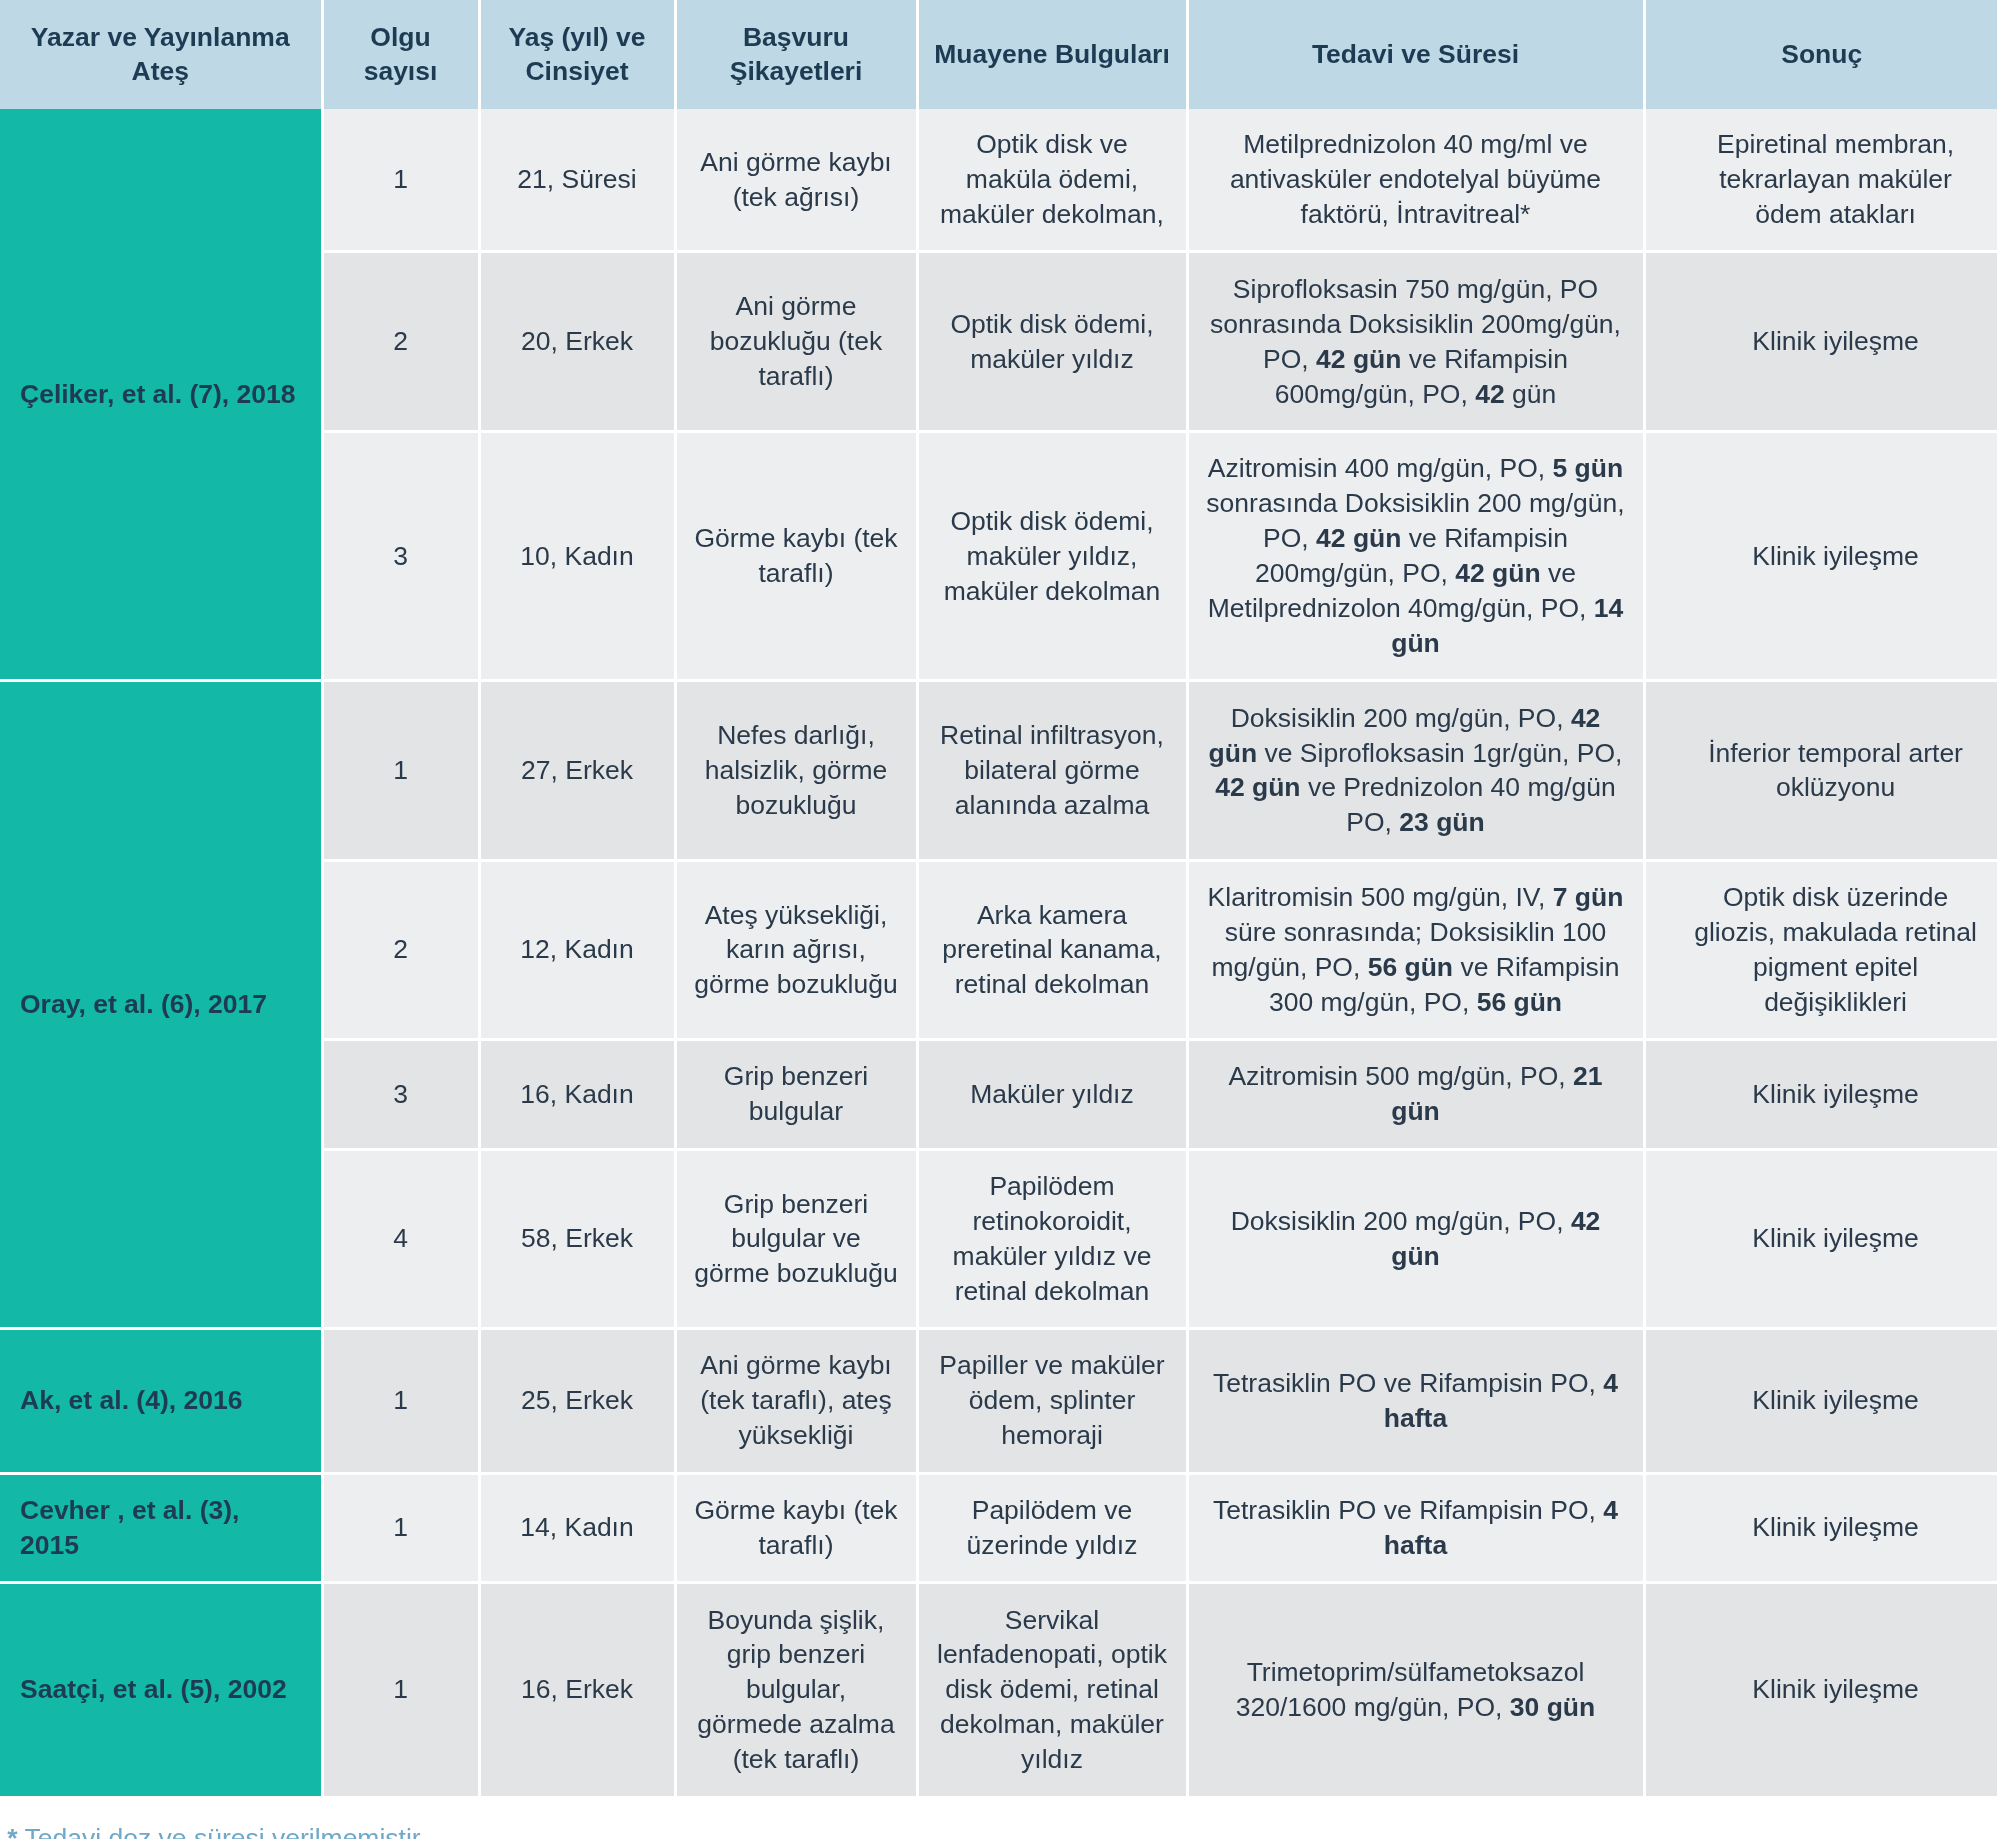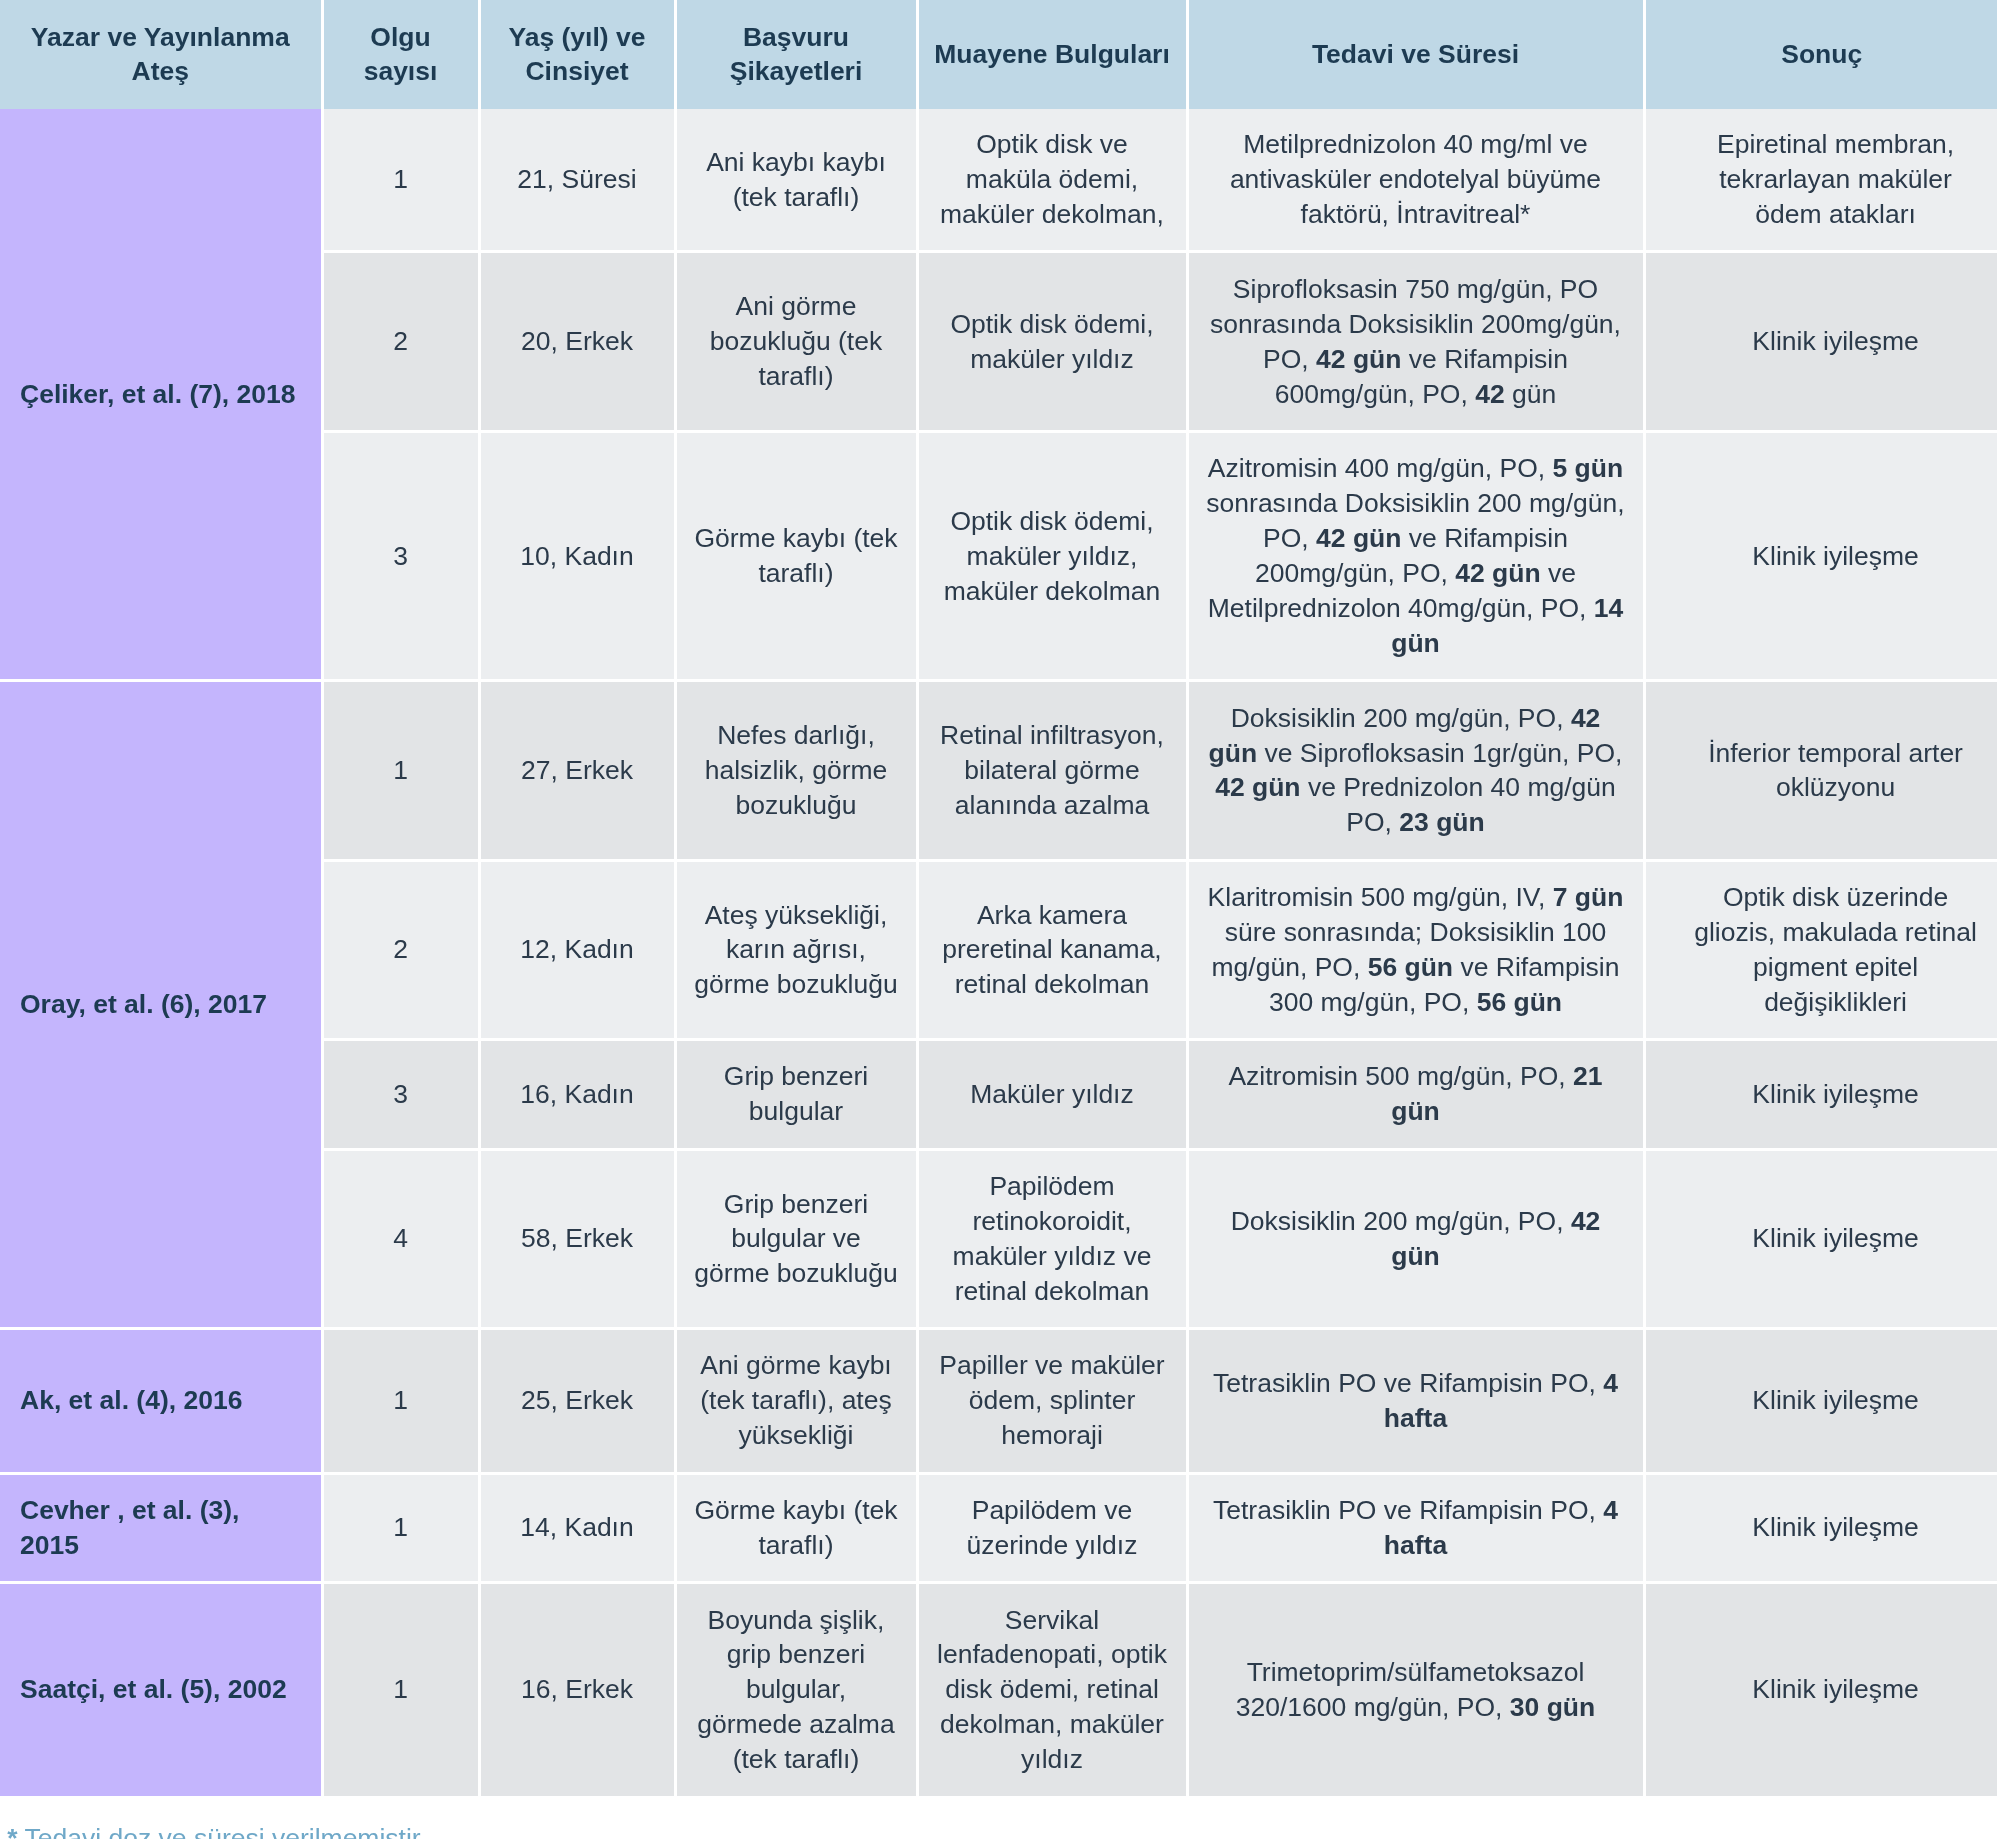--- a/index.html
+++ b/index.html
@@ -39,21 +39,21 @@
   td {
     text-align: center;
     vertical-align: middle;
     padding: 18.3px 16.4px;
     border-right: 3.7px solid #ffffff;
     border-bottom: 3.7px solid #ffffff;
   }
   td:last-child { border-right: none; padding-left: 44px; }
 
   td.author {
-    background: #c4b5fd;
+    background: #14b8a6;
     color: #1d3b52;
     font-weight: bold;
     text-align: left;
     padding-left: 20px;
     border-left: 0;
   }
   td.lightrow {
     background: #eceef0;
   }
   td.darkrow {
@@ -99,21 +99,21 @@
         <th>Muayene Bulguları</th>
         <th>Tedavi ve Süresi</th>
         <th>Sonuç</th>
       </tr>
     </thead>
     <tbody id="table-body">
         <tr>
           <td class="author" rowspan="3">Çeliker, et al. (7), 2018</td>
           <td class="lightrow">1</td>
           <td class="lightrow">21, Süresi</td>
-          <td class="lightrow">Ani kaybı kaybı (tek taraflı)</td>
+          <td class="lightrow">Ani görme kaybı (tek ağrısı)</td>
           <td class="lightrow">Optik disk ve maküla ödemi, maküler dekolman,</td>
           <td class="lightrow">Metilprednizolon 40 mg/ml ve antivasküler endotelyal büyüme faktörü, İntravitreal*</td>
           <td class="lightrow">Epiretinal membran, tekrarlayan maküler ödem atakları</td>
         </tr>
         <tr>
           <td class="darkrow">2</td>
           <td class="darkrow">20, Erkek</td>
           <td class="darkrow">Ani görme bozukluğu (tek taraflı)</td>
           <td class="darkrow">Optik disk ödemi, maküler yıldız</td>
           <td class="darkrow">Siprofloksasin 750 mg/gün, PO sonrasında Doksisiklin 200mg/gün, PO, <b>42 gün</b> ve Rifampisin 600mg/gün, PO, <b>42</b> gün</td>

